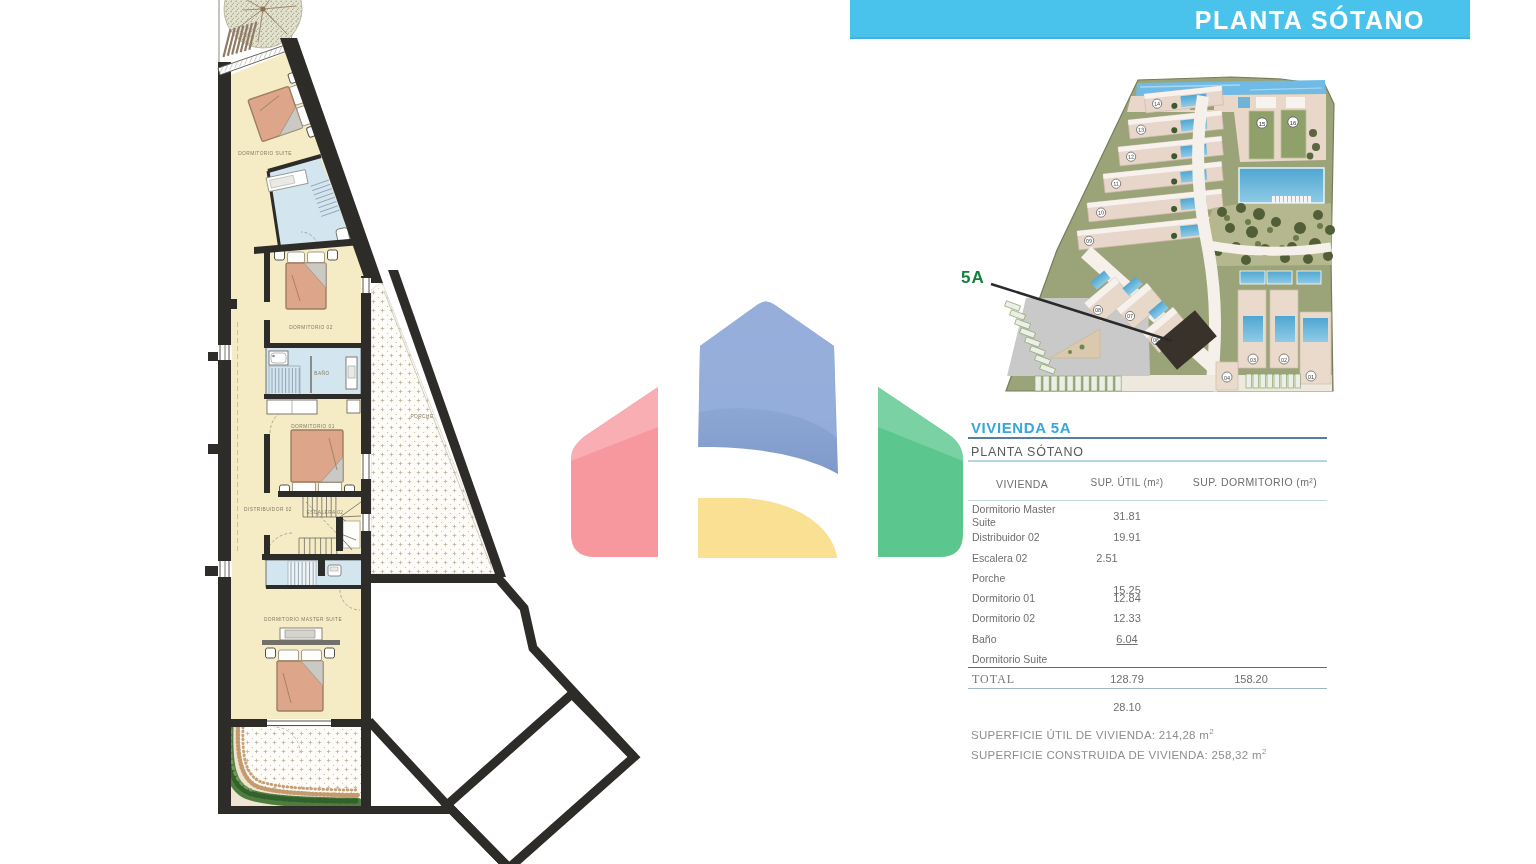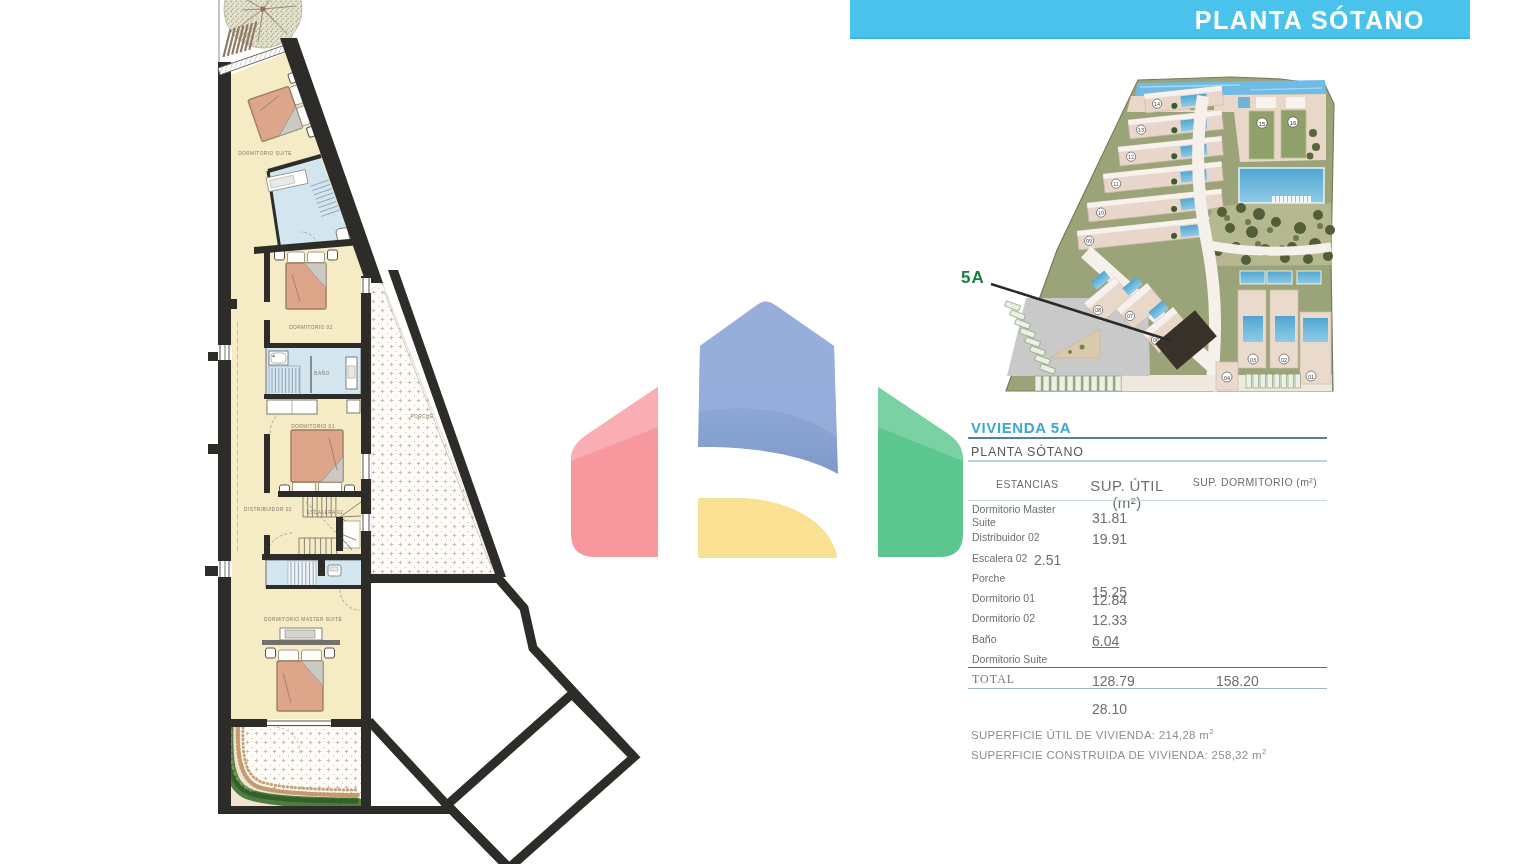--- a/index.html
+++ b/index.html
@@ -1,20 +1,20 @@
 <!DOCTYPE html>
 <html><head>
 <meta charset="utf-8">
 <style>
   html,body{margin:0;padding:0;background:#fff;}
   #page{position:absolute;top:0;left:0;width:1536px;height:864px;overflow:hidden;
         font-family:"Liberation Sans", sans-serif;background:#fff;padding-left:19px;}
   .abs{position:absolute;}
   .rowname{position:absolute;left:972px;font-size:10.5px;color:#6e6e6e;}
-  .rowval{position:absolute;width:70px;font-size:14px;color:#6e6e6e;}
+  .rowval{position:absolute;width:70px;text-align:center;font-size:11px;color:#6e6e6e;}
   .hline{position:absolute;left:968px;width:359px;}
 </style>
 </head>
 <body>
 <div id="page">
 
 <svg class="abs" style="left:0;top:0" width="760" height="864" viewBox="0 0 760 864">
 <defs>
 <pattern id="dots" width="9" height="9" patternUnits="userSpaceOnUse">
  <rect width="9" height="9" fill="#fdfcf8"></rect>
@@ -628,34 +628,34 @@
 <div class="abs" style="left:850px;top:6px;width:575px;text-align:right;font-size:25px;font-weight:bold;color:#fdfefe;letter-spacing:1.5px;">PLANTA SÓTANO</div>
 
 <div class="abs" style="left:971px;top:419px;font-size:15px;font-weight:bold;color:#38a7da;letter-spacing:0.6px;">VIVIENDA 5A</div>
 
 <div class="hline" style="top:437px;border-top:2px solid #55809b;"></div>
 
 <div class="abs" style="left:971px;top:445px;font-size:12.5px;color:#585858;letter-spacing:0.8px;">PLANTA SÓTANO</div>
 
 <div class="hline" style="top:460px;border-top:2px solid #b5d3e0;"></div>
 
-<div class="abs" style="left:996px;top:478px;font-size:10.5px;color:#6e6e6e;letter-spacing:0.4px;">ESTANCIAS</div>
-<div class="abs" style="left:1082px;top:477px;width:90px;text-align:center;font-size:15px;color:#6e6e6e;letter-spacing:0.4px;">SUP. ÚTIL (m²)</div>
+<div class="abs" style="left:996px;top:478px;font-size:10.5px;color:#6e6e6e;letter-spacing:0.4px;">VIVIENDA</div>
+<div class="abs" style="left:1082px;top:477px;width:90px;text-align:center;font-size:10px;color:#6e6e6e;letter-spacing:0.4px;">SUP. ÚTIL (m²)</div>
 <div class="abs" style="left:1185px;top:476px;width:140px;text-align:center;font-size:10.5px;color:#6e6e6e;letter-spacing:0.4px;">SUP. DORMITORIO (m²)</div>
 
 <div class="hline" style="top:500px;border-top:1px solid #c4d6de;"></div>
 
 <div class="rowname" style="top:503px;width:90px;line-height:13px;">Dormitorio Master Suite</div>
 <div class="rowval" style="left:1092px;top:510px;">31.81</div>
 
 <div class="rowname" style="top:531px;">Distribuidor 02</div>
 <div class="rowval" style="left:1092px;top:531px;">19.91</div>
 
 <div class="rowname" style="top:552px;">Escalera 02</div>
-<div class="rowval" style="left:1034px;top:552px;">2.51</div>
+<div class="rowval" style="left:1072px;top:552px;">2.51</div>
 
 <div class="rowname" style="top:572px;">Porche</div>
 <div class="rowval" style="left:1092px;top:584px;">15.25</div>
 
 <div class="rowname" style="top:592px;">Dormitorio 01</div>
 <div class="rowval" style="left:1092px;top:592px;">12.84</div>
 
 <div class="rowname" style="top:612px;">Dormitorio 02</div>
 <div class="rowval" style="left:1092px;top:612px;">12.33</div>
 

